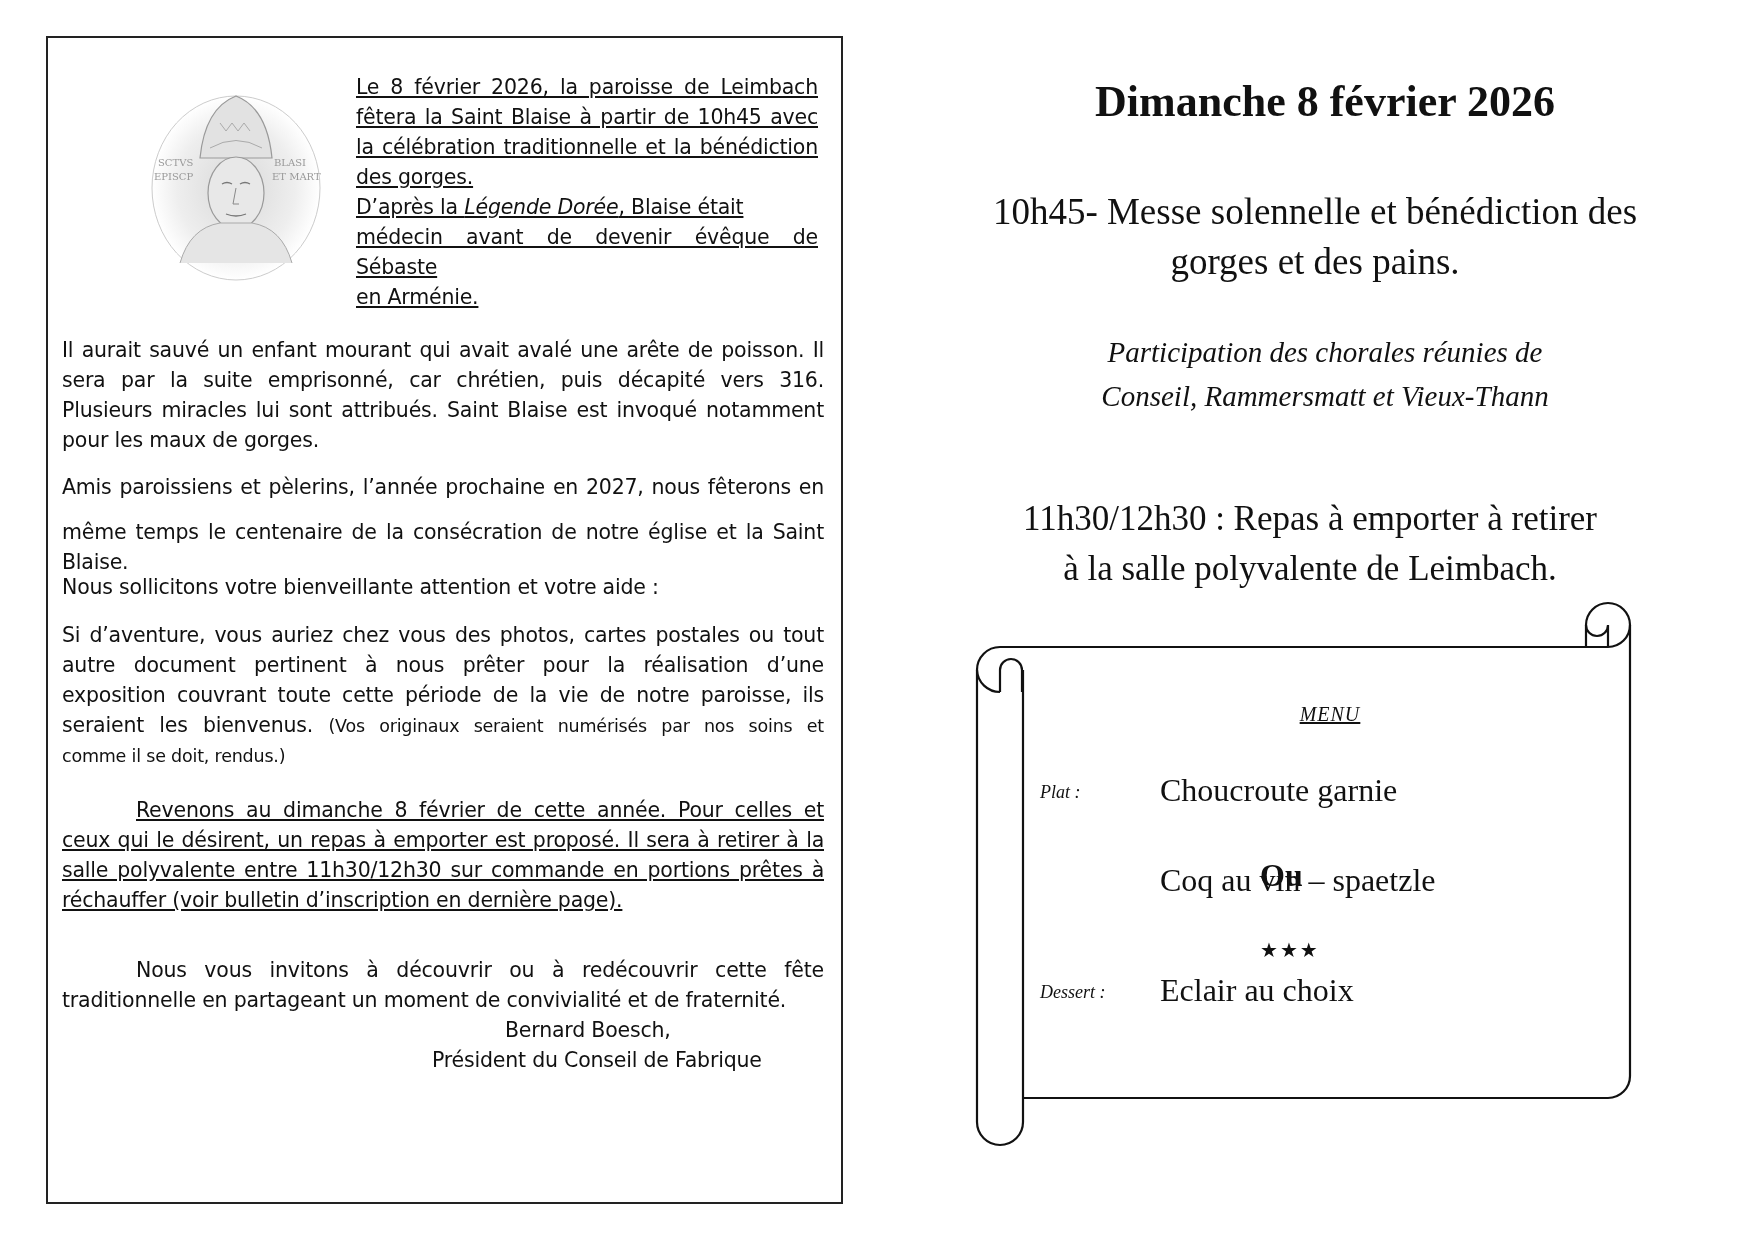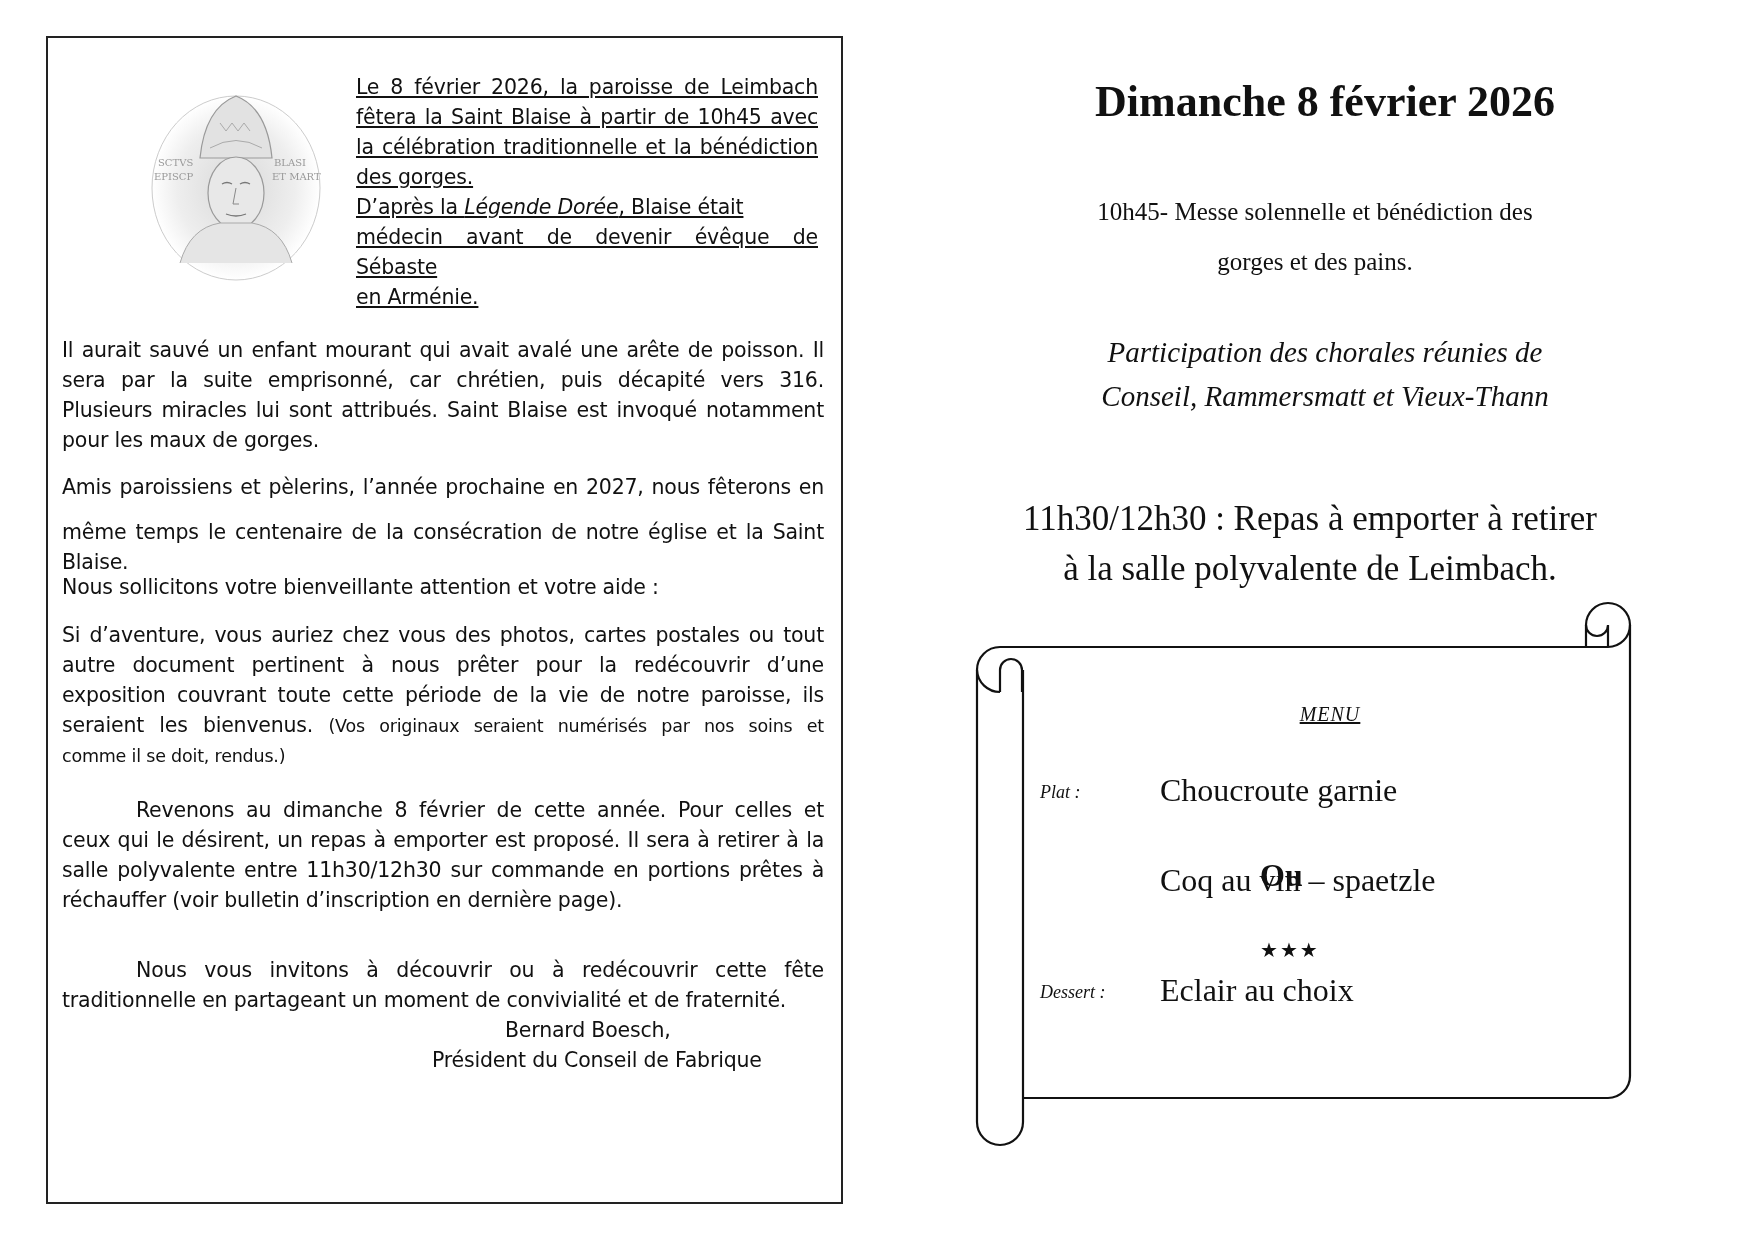--- a/index.html
+++ b/index.html
@@ -9,21 +9,21 @@
   #left-frame { position:absolute; left:46px; top:36px; width:797px; height:1168px; border:2px solid #222; box-sizing:border-box; }
   .ltxt { position:absolute; font-family:"DejaVu Sans", "Liberation Sans", sans-serif; font-size:20.5px; line-height:30px; color:#111; text-align:justify; letter-spacing:-0.2px; }
   .small { font-size:17.5px; }
 
   
   #medallion { position:absolute; left:150px; top:88px; width:172px; height:194px; }
 
   
   .rc { position:absolute; text-align:center; font-family:"Liberation Serif", "DejaVu Serif", serif; color:#111; }
   #title { left:960px; width:730px; top:76px; font-size:44px; font-weight:bold; }
-  #mass { left:920px; width:790px; top:187px; font-size:25px; line-height:50px; }
+  #mass { left:920px; width:790px; top:187px; font-size:37px; line-height:50px; }
   #choirs { left:980px; width:690px; top:330px; font-size:29px; line-height:44px; font-style:italic; }
   #meal { left:940px; width:740px; top:494px; font-size:35px; line-height:50px; }
 
   
   #scroll-svg { position:absolute; left:0; top:0; width:1755px; height:1240px; pointer-events:none; }
   .menu-h { position:absolute; left:1240px; width:180px; top:703px; text-align:center; font-family:"Liberation Serif", "DejaVu Serif", serif; font-style:italic; font-size:20px; text-decoration:underline; letter-spacing:1px; }
   .mlabel { position:absolute; font-family:Liberation Serif, serif; font-style:italic; font-size:18px; }
   .mitem { position:absolute; text-align:left; font-family:"Liberation Serif", "DejaVu Serif", serif; font-size:32px; }
 </style>
 </head>
@@ -79,27 +79,27 @@
   <div style="text-align-last:justify;margin-top:15px;">même temps le centenaire de la consécration de notre église et la Saint</div>
   <div>Blaise.</div>
 </div>
 
 <div class="ltxt" style="left:62px; top:572px; width:762px;">
   <div>Nous sollicitons votre bienveillante attention et votre aide :</div>
 </div>
 
 <div class="ltxt" style="left:62px; top:620px; width:762px;">
   <div style="text-align-last:justify;">Si d’aventure, vous auriez chez vous des photos, cartes postales ou tout</div>
-  <div style="text-align-last:justify;">autre document pertinent à nous prêter pour la redécouvrir d’une</div>
+  <div style="text-align-last:justify;">autre document pertinent à nous prêter pour la réalisation d’une</div>
   <div style="text-align-last:justify;">exposition couvrant toute cette période de la vie de notre paroisse, ils</div>
   <div style="text-align-last:justify;"><span>seraient les bienvenus. </span><span class="small">(Vos originaux seraient numérisés par nos soins et</span></div>
   <div class="small">comme il se doit, rendus.)</div>
 </div>
 
-<div class="ltxt" style="left:62px; top:795px; width:762px;">
+<div class="ltxt" style="left:62px; top:795px; width:762px;text-decoration:underline;">
   <div style="text-align-last:justify; padding-left:74px;">Revenons au dimanche 8 février de cette année. Pour celles et</div>
   <div style="text-align-last:justify;">ceux qui le désirent, un repas à emporter est proposé. Il sera à retirer à la</div>
   <div style="text-align-last:justify;">salle polyvalente entre 11h30/12h30 sur commande en portions prêtes à</div>
   <div>réchauffer (voir bulletin d’inscription en dernière page).</div>
 </div>
 
 <div class="ltxt" style="left:62px; top:955px; width:762px;">
   <div style="text-align-last:justify; padding-left:74px;">Nous vous invitons à découvrir ou à redécouvrir cette fête</div>
   <div>traditionnelle en partageant un moment de convivialité et de fraternité.</div>
 </div>

